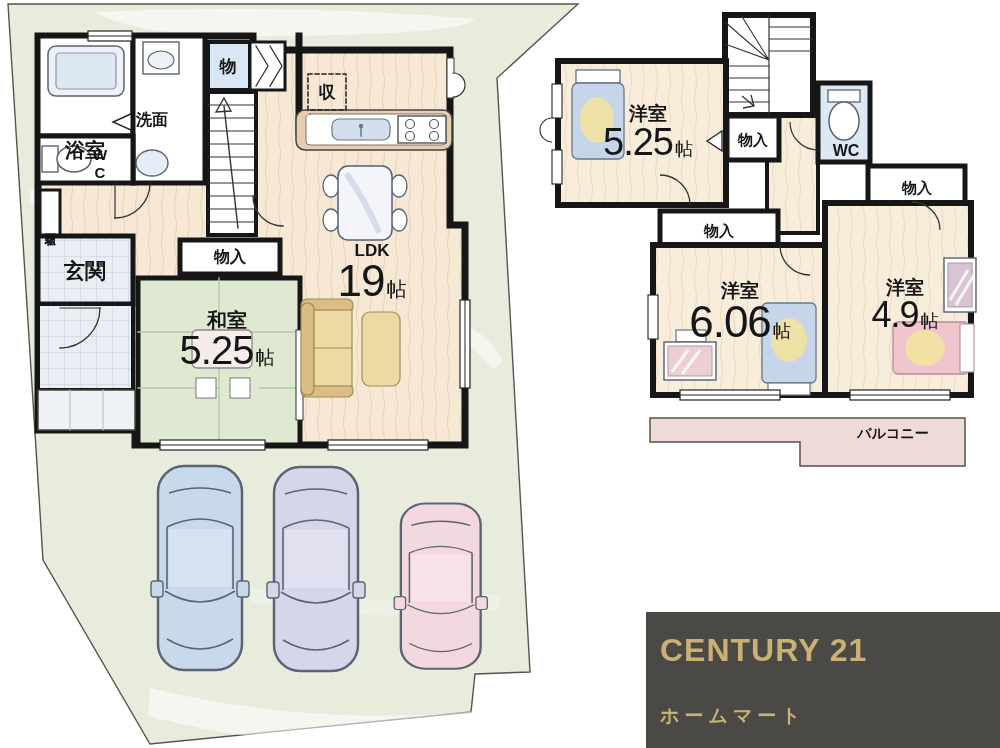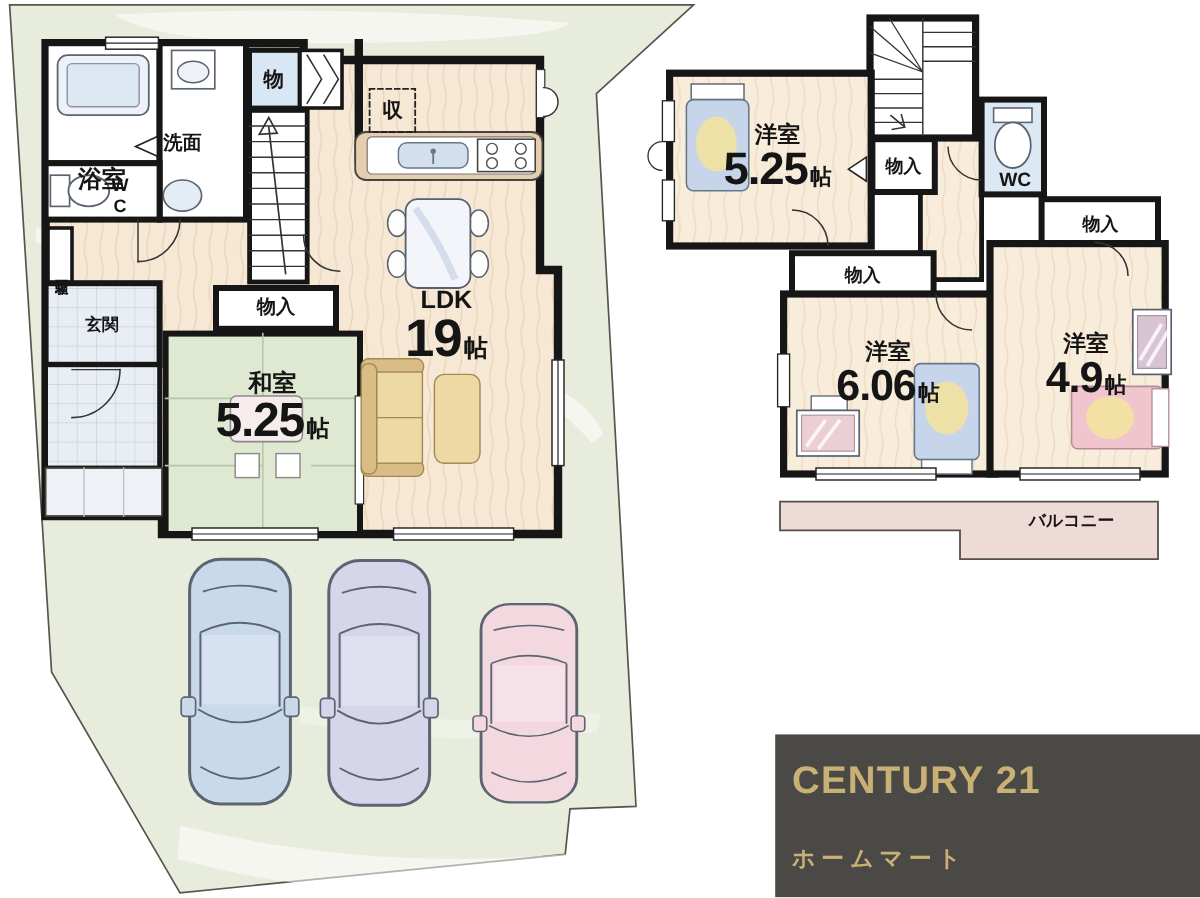--- a/index.html
+++ b/index.html
@@ -4,21 +4,21 @@
 <style>
   html,body{margin:0;padding:0;background:#ffffff;}
   #stage{position:relative;width:1000px;height:748px;background:#ffffff;overflow:hidden;
          font-family:"Liberation Sans","DejaVu Sans",sans-serif;color:#151515;}
   #plan-svg{position:absolute;left:0;top:0;}
   .c{position:absolute;transform:translate(-50%,-50%);white-space:nowrap;line-height:1;}
   .sl{font-weight:600;}
   .vlabel{writing-mode:vertical-rl;text-orientation:upright;letter-spacing:1px;}
   .rl{text-align:center;}
   .rn{font-weight:600;}
-  .rs{display:flex;align-items:baseline;justify-content:flex-start;font-weight:700;}
+  .rs{display:flex;align-items:baseline;justify-content:flex-start;font-weight:400;}
   .num{letter-spacing:-1px;}
   .u{margin-left:2px;}
   .brand{position:absolute;left:646px;top:612px;width:354px;height:136px;background:#4b4945;
          color:#c9b176;padding:20px 0 0 14px;box-sizing:border-box;}
   .brand-name{font-size:32px;font-weight:700;letter-spacing:1px;}
   .brand-sub{font-size:19px;font-weight:700;letter-spacing:5px;margin-top:34px;}
 </style>
 </head>
 <body>
 
@@ -243,54 +243,54 @@
       <rect x="14" y="66" width="62" height="58" fill="#ffffff" opacity="0.25"></rect>
     </g>
   </g>
 </svg>
 
 <div class="c sl" style="left:85px;top:150px;font-size:20px"><span>浴室</span></div>
 <div class="c sl" style="left:152px;top:120px;font-size:16px"><span>洗面</span></div>
 <div class="c sl vlabel" style="left:100px;top:164px;font-size:15px"><span>WC</span></div>
 <div class="c sl" style="left:228px;top:66px;font-size:17px"><span>物</span></div>
 <div class="c sl vlabel" style="left:50px;top:226px;font-size:11px"><span>下駄箱</span></div>
-<div class="c sl" style="left:85px;top:270px;font-size:14px"><span>玄関</span></div>
+<div class="c sl" style="left:85px;top:270px;font-size:21px"><span>玄関</span></div>
 <div class="c sl" style="left:230px;top:257px;font-size:16px"><span>物入</span></div>
 <div class="c sl" style="left:327px;top:92px;font-size:17px"><span>収</span></div>
 
 <div class="c rl" style="left:227px;top:340px">
   <div class="rn" style="font-size:20px">和室</div>
   <div class="rs">
         <span class="num" style="font-size:40px">5.25</span>
         <span class="u" style="font-size:19px">帖</span>
       </div>
 </div>
 <div class="c rl" style="left:372px;top:272px">
-  <div class="rn" style="font-size:21px">LDK</div>
+  <div class="rn" style="font-size:17px">LDK</div>
   <div class="rs">
         <span class="num" style="font-size:44px">19</span>
         <span class="u" style="font-size:20px">帖</span>
       </div>
 </div>
 
 <div class="c rl" style="left:648px;top:132px">
   <div class="rn" style="font-size:19px">洋室</div>
   <div class="rs">
         <span class="num" style="font-size:38px">5.25</span>
         <span class="u" style="font-size:18px">帖</span>
       </div>
 </div>
 <div class="c sl" style="left:753px;top:139px;font-size:15px"><span>物入</span></div>
 <div class="c sl" style="left:846px;top:151px;font-size:16px"><span>WC</span></div>
 <div class="c sl" style="left:917px;top:187px;font-size:15px"><span>物入</span></div>
 <div class="c sl" style="left:719px;top:230px;font-size:15px"><span>物入</span></div>
 <div class="c rl" style="left:740px;top:312px">
   <div class="rn" style="font-size:19px">洋室</div>
   <div class="rs">
-        <span class="num" style="font-size:36px">6.06</span>
+        <span class="num" style="font-size:44px">6.06</span>
         <span class="u" style="font-size:18px">帖</span>
       </div>
 </div>
 <div class="c rl" style="left:905px;top:305px">
   <div class="rn" style="font-size:19px">洋室</div>
   <div class="rs">
         <span class="num" style="font-size:36px">4.9</span>
         <span class="u" style="font-size:18px">帖</span>
       </div>
 </div>

